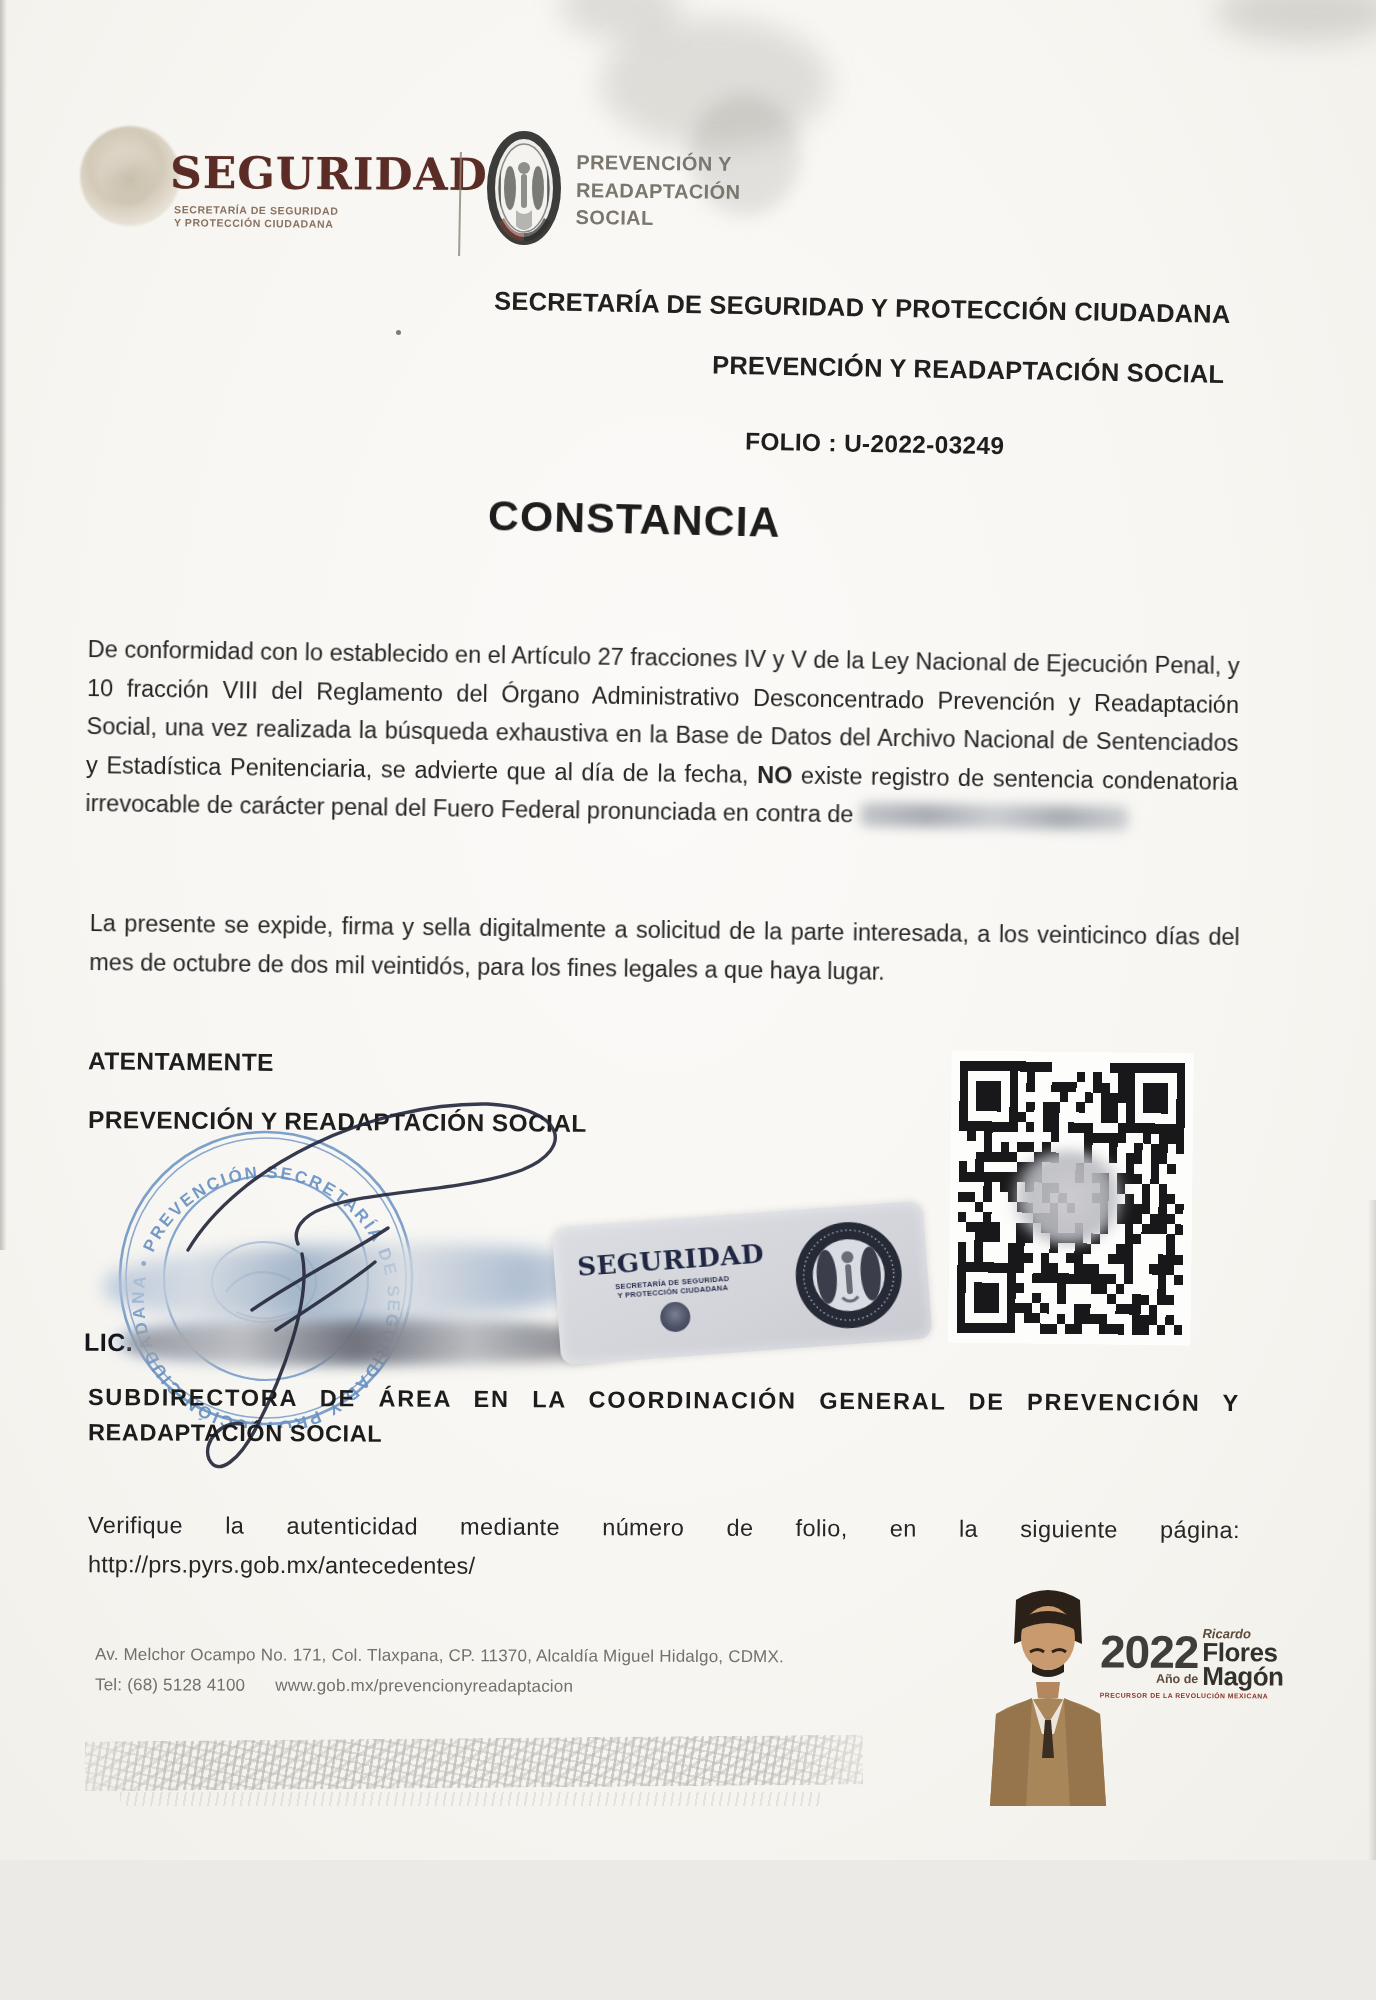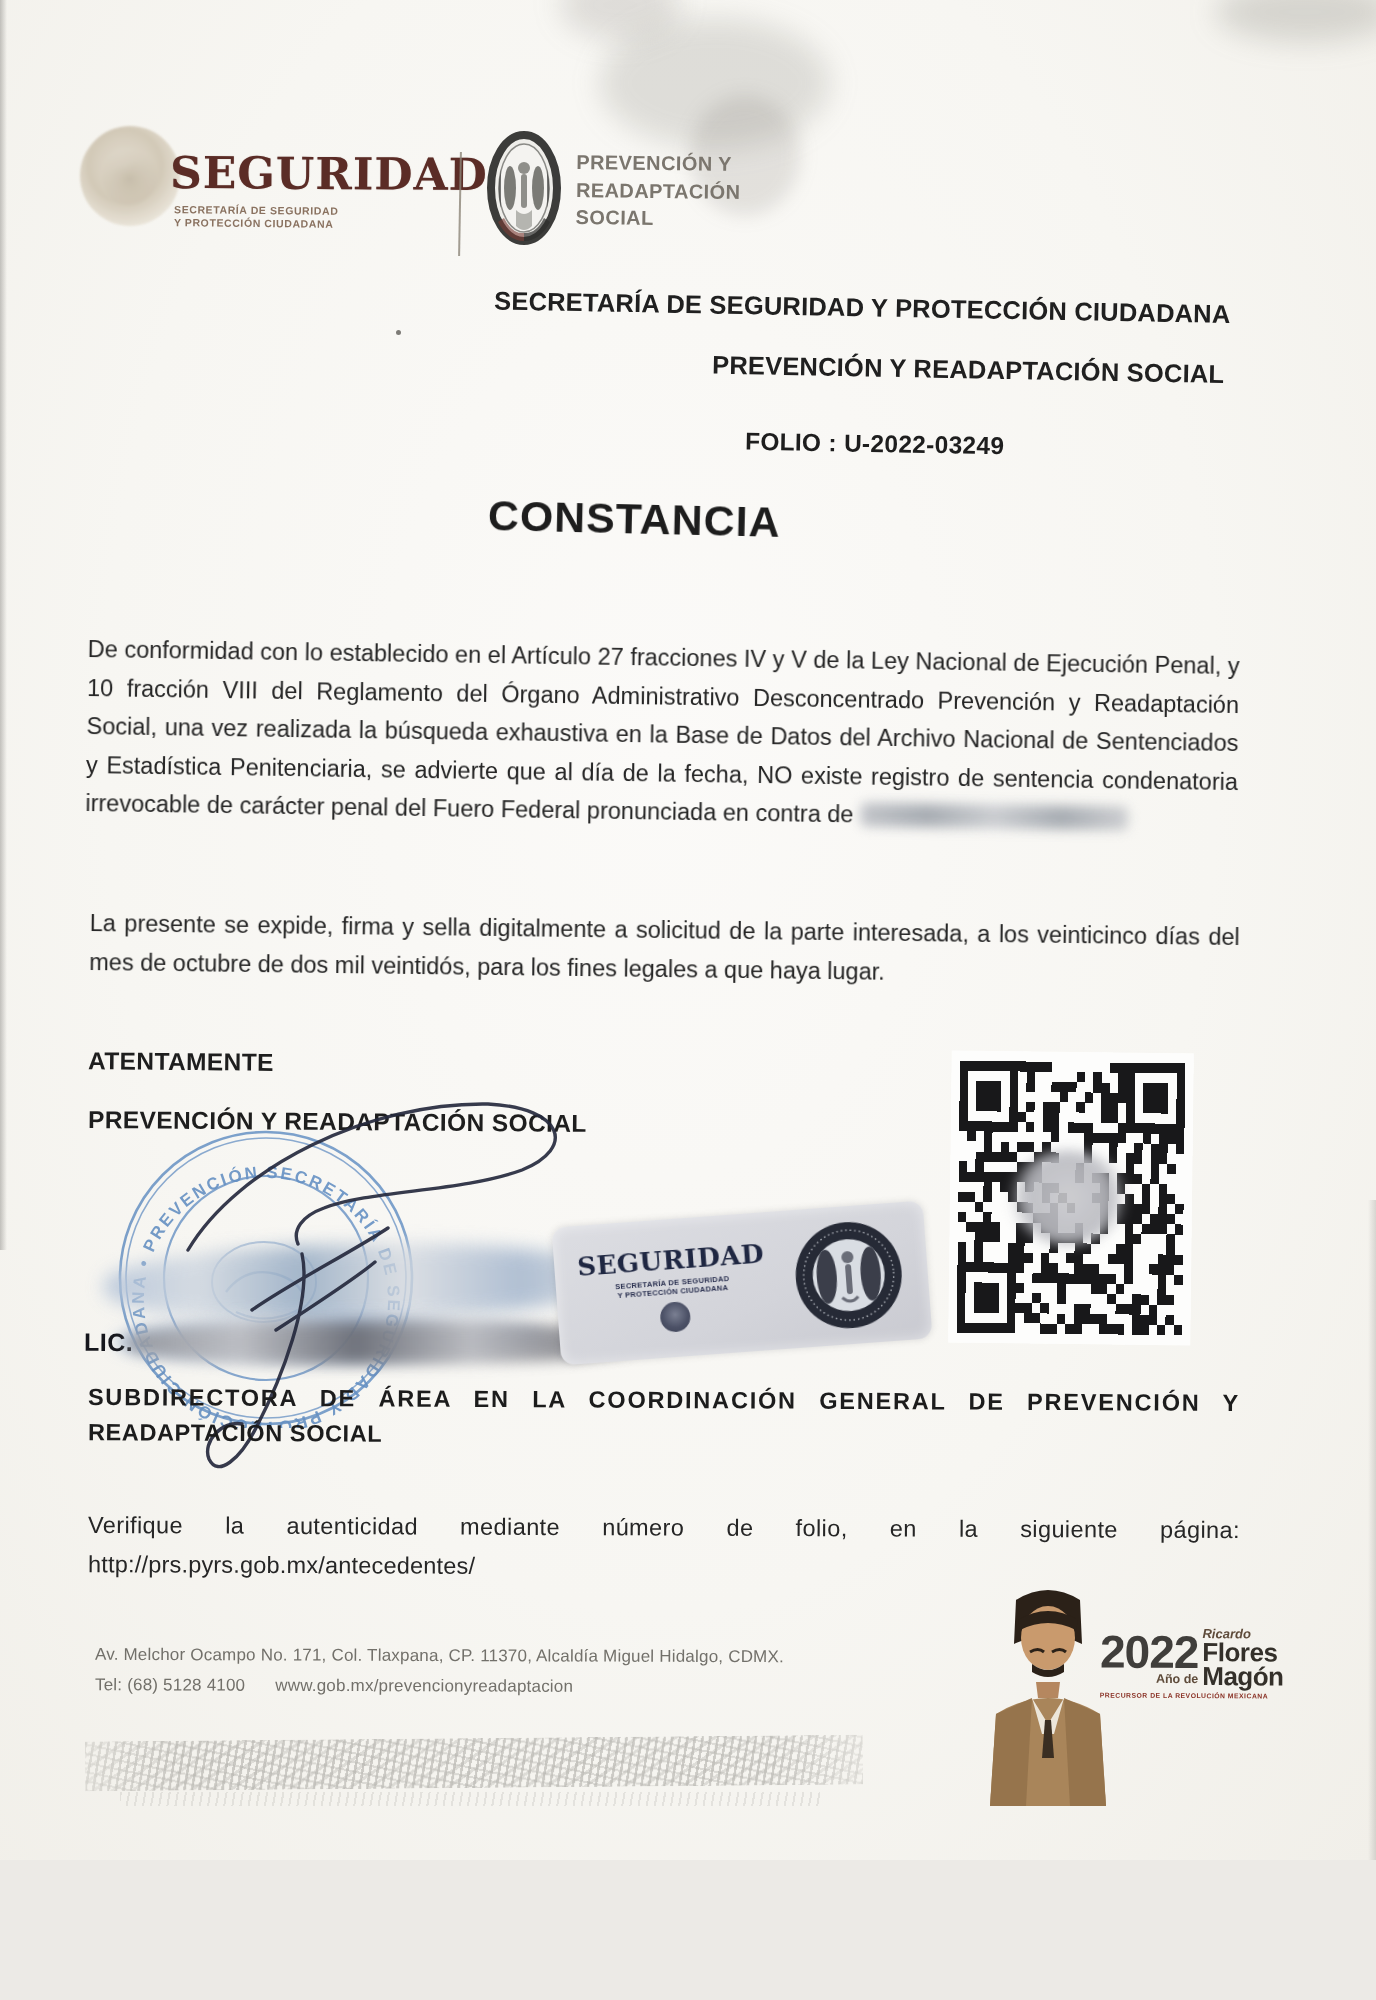--- a/index.html
+++ b/index.html
@@ -40,21 +40,21 @@
   .folio{left:745px;top:430px;font-size:24.5px;font-weight:700;color:#1e1e1e;letter-spacing:.3px;
      transform:rotate(1.05deg);white-space:nowrap;}
 
   .doc-title{left:488px;top:492px;font-size:42px;font-weight:700;color:#1d1d1d;letter-spacing:1px;
      transform:rotate(1.35deg) scaleX(1.02);transform-origin:left center;white-space:nowrap;filter:blur(.2px);}
 
   
   .body-text{font-size:23.5px;line-height:38.5px;color:#252525;text-align:justify;filter:blur(.15px);}
   .para1{left:88px;top:630px;width:1152px;transform:rotate(.85deg);transform-origin:left top;}
   .para2{left:90px;top:904px;width:1150px;transform:rotate(.7deg);transform-origin:left top;}
-  .body-text b{font-weight:400;}
+  .body-text b{font-weight:700;}
   .redact-name{display:inline-block;width:268px;height:24px;vertical-align:-4px;border-radius:6px;
      background:linear-gradient(90deg,#b9bcc2 0%,#9aa0a8 25%,#c3c6cb 50%,#9aa0a8 75%,#c6c8cc 100%);
      filter:blur(6px);opacity:.85;}
 
   .atentamente{left:88px;top:1048px;font-size:24.5px;font-weight:700;color:#1e1e1e;letter-spacing:.4px;transform:rotate(.5deg);}
   .dept{left:88px;top:1108px;font-size:24.5px;font-weight:700;color:#1e1e1e;letter-spacing:.4px;transform:rotate(.45deg);}
 
   
   .stamp-blue{left:86px;top:1116px;mix-blend-mode:multiply;filter:blur(.4px);opacity:.85;}
   .blurband{border-radius:45% 55% 50% 50%;}

